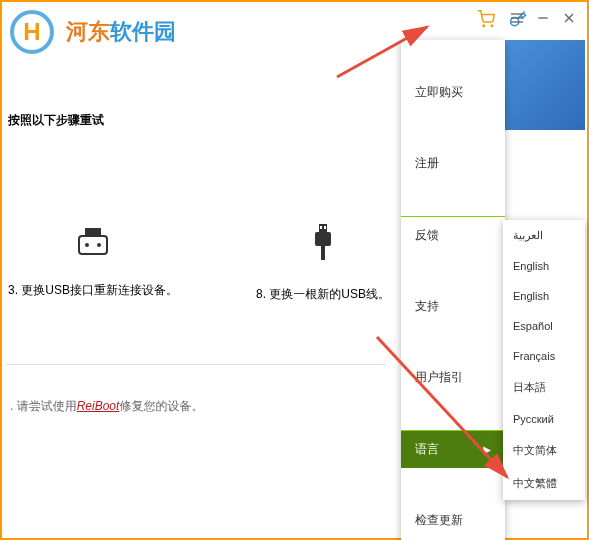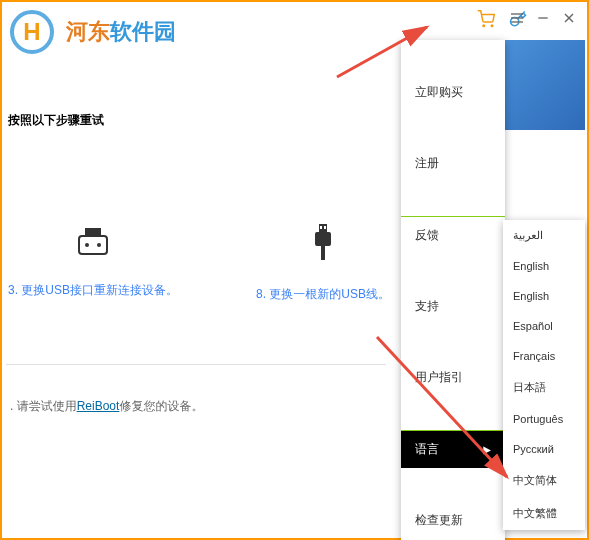--- a/index.html
+++ b/index.html
@@ -18,30 +18,30 @@
     .cart-icon svg { width: 18px; height: 18px; }
     .key-icon svg { width: 18px; height: 18px; }
     .win-controls { position: absolute; top: 8px; right: 10px; display: flex; gap: 10px; align-items: center; z-index: 20; }
     .menu-icon svg, .min-icon svg, .close-icon svg { width: 16px; height: 16px; }
     
     .instruction { position: absolute; top: 110px; left: 6px; font-size: 12px; font-weight: bold; color: #000; }
     
     .steps { position: absolute; top: 220px; left: 6px; display: flex; gap: 60px; }
     .step { text-align: center; width: 170px; }
     .step-icon { margin-bottom: 24px; display: flex; justify-content: center; }
-    .step-text { font-size: 12px; color: #3b82f6; }
+    .step-text { font-size: 12px; color: #000000; }
     
     .hint { position: absolute; top: 396px; left: 8px; font-size: 12px; color: #666; }
-    .hint a { color: #0369a1; text-decoration: underline; }
+    .hint a { color: #b91c1c; text-decoration: underline; font-style: italic; }
     
     .desktop-bg { position: absolute; top: 38px; right: 2px; width: 80px; height: 90px; background: linear-gradient(135deg, #4a90d9 0%, #2e6bb8 100%); z-index: 1; }
     
     .menu-panel { position: absolute; top: 38px; right: 82px; width: 104px; background: #fff; box-shadow: 0 2px 8px rgba(0,0,0,0.3); z-index: 30; }
     .menu-item { padding: 10px 14px; font-size: 12px; color: #333; cursor: pointer; display: flex; justify-content: space-between; align-items: center; margin-top: 34px; }
-    .menu-item.active { background: #000000; color: #fff; gap: 32px; }
+    .menu-item.active { background: #4d7c0f; color: #fff; gap: 32px; }
     .menu-sep { border-top: 1px solid #84cc16; }
     .arrow-r { font-size: 10px; }
     
     .lang-panel { position: absolute; top: 218px; right: 2px; width: 82px; background: #fff; box-shadow: 0 2px 8px rgba(0,0,0,0.3); z-index: 30; }
     .lang-item { padding: 9px 10px; font-size: 11px; color: #333; cursor: pointer; }
     
     .red-arrow { position: absolute; z-index: 40; }
     
     .divider { position: absolute; top: 362px; left: 4px; width: 380px; border-top: 1px solid #e0e0e0; }
   </style>
@@ -144,21 +144,20 @@
     <div class="menu-item">关于</div>
   </div>
 
   <div class="lang-panel">
     <div class="lang-item">العربية</div>
     <div class="lang-item">English</div>
     <div class="lang-item">English</div>
     <div class="lang-item">Español</div>
     <div class="lang-item">Français</div>
     <div class="lang-item">日本語</div>
-    <div class="lang-item">Português</div>
     <div class="lang-item">Русский</div>
     <div class="lang-item">中文简体</div>
     <div class="lang-item">中文繁體</div>
   </div>
 
   <svg class="red-arrow" style="top:20px; left:330px;" width="110" height="60">
     <defs>
         <marker id="ah1" markerWidth="10" markerHeight="10" refX="8" refY="3" orient="auto">
           <polygon points="0 0, 9 3, 0 6" fill="#e74c3c"></polygon>
         </marker>

